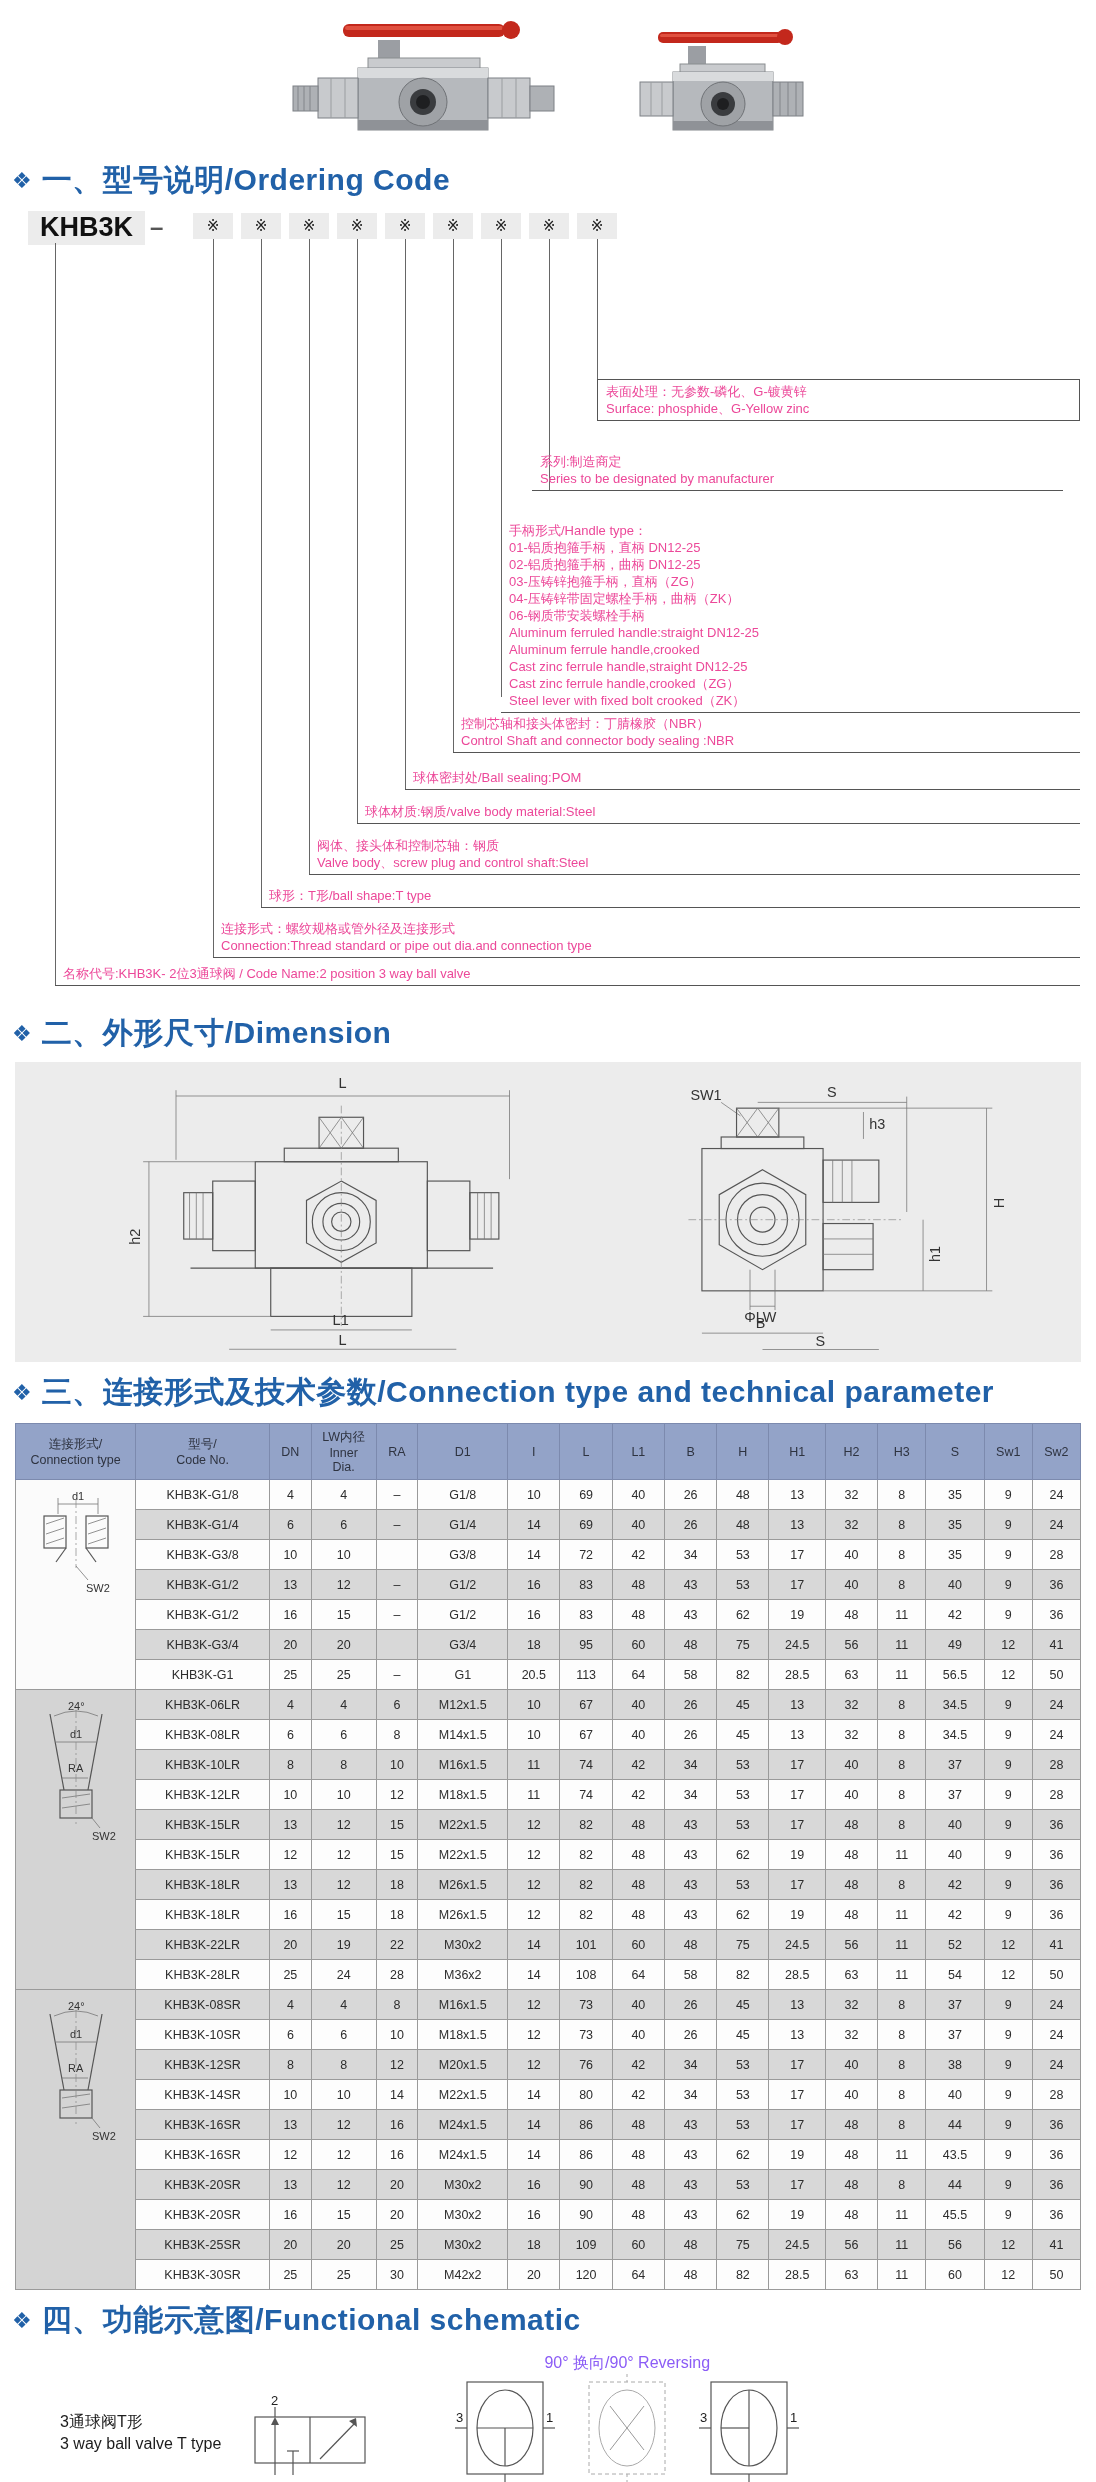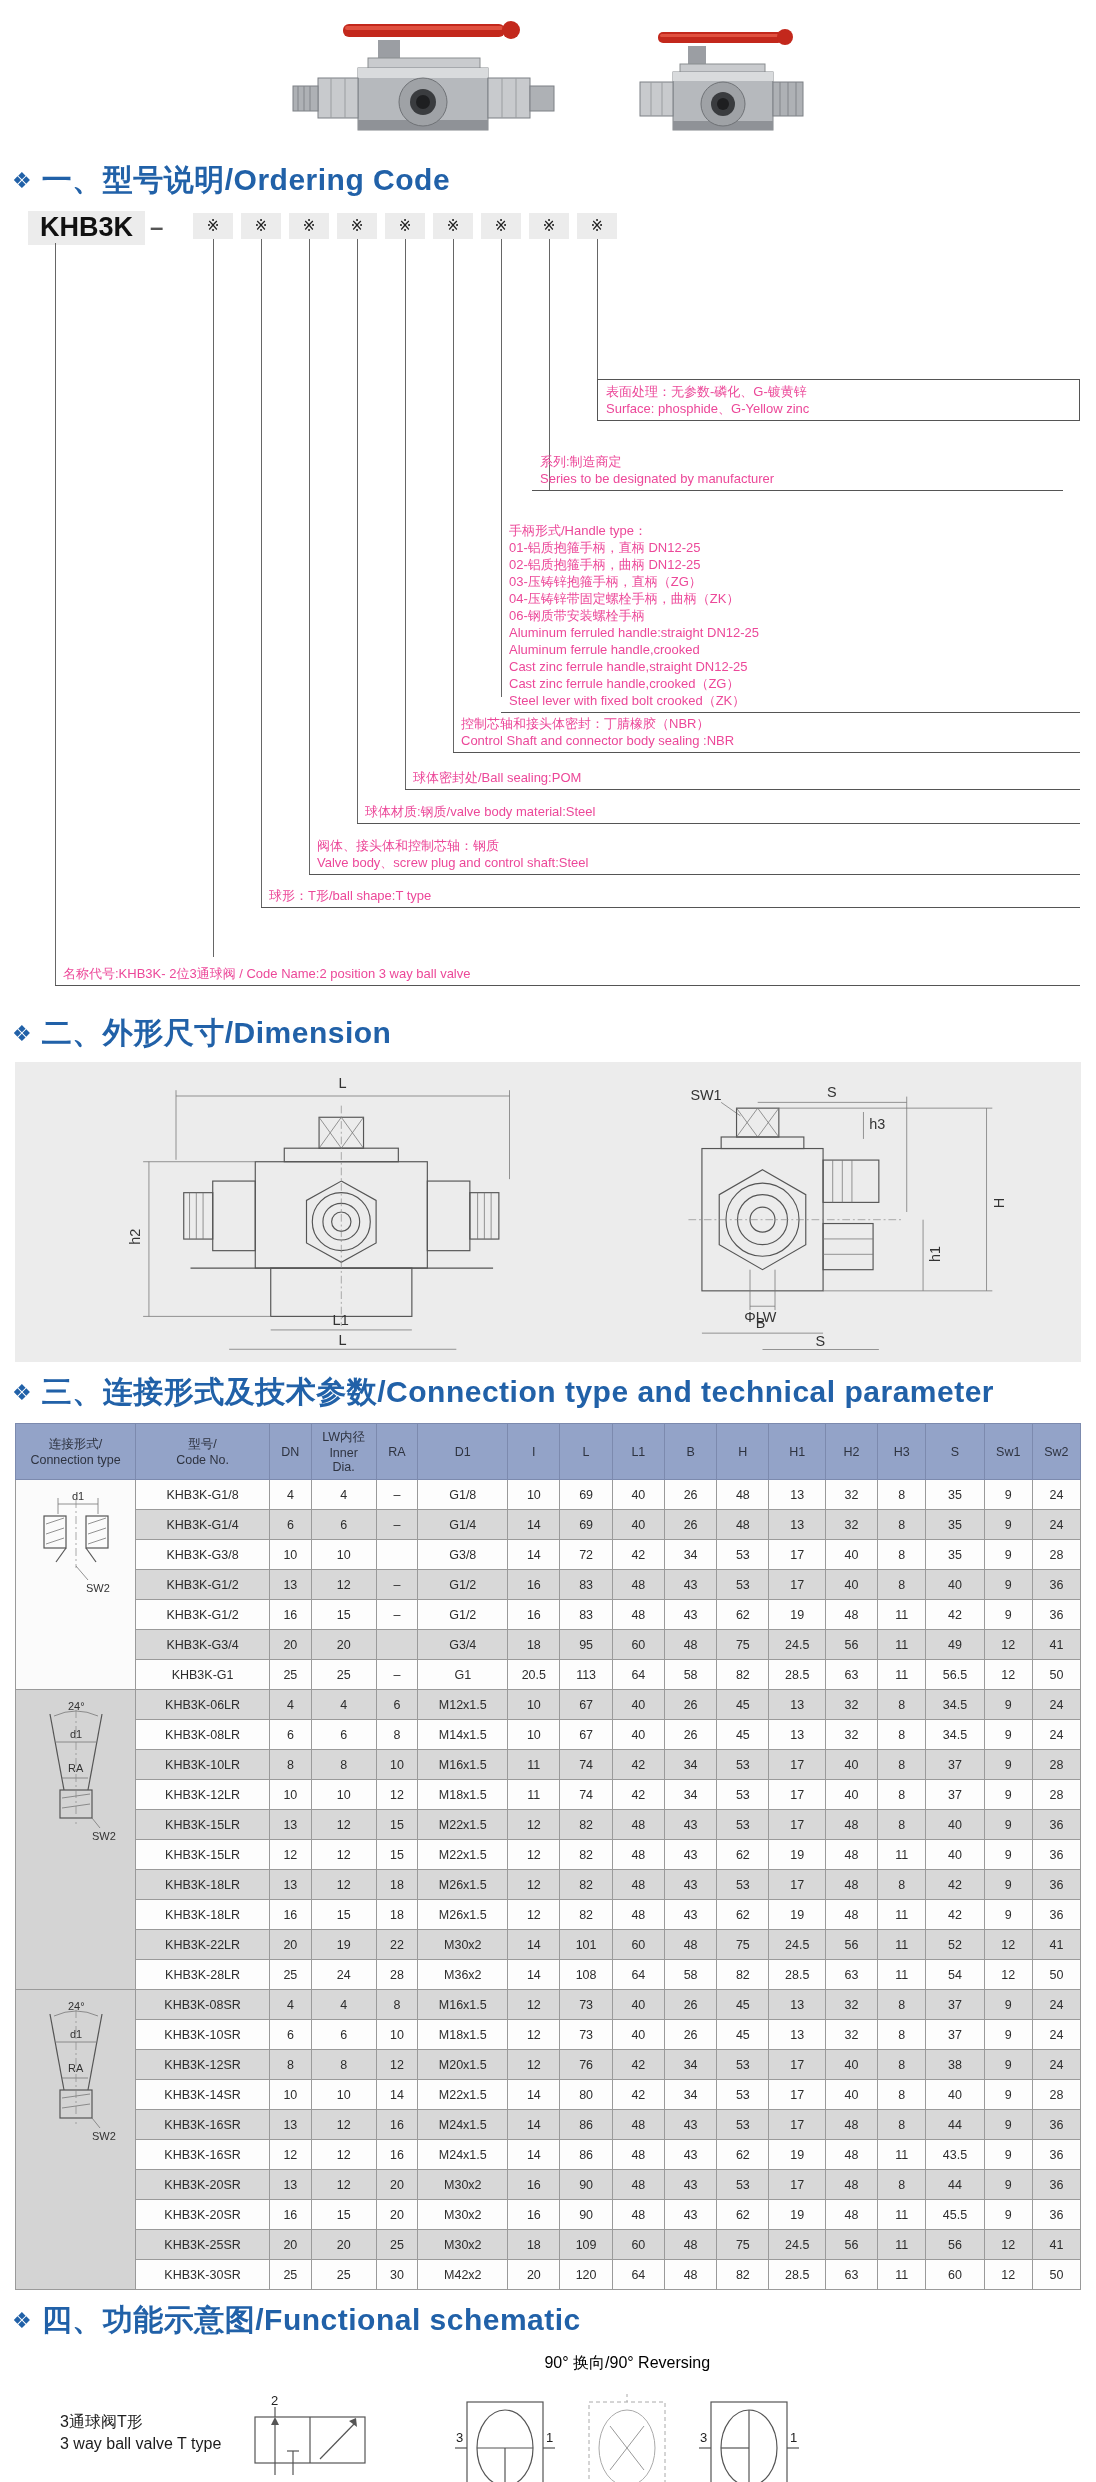--- a/index.html
+++ b/index.html
@@ -42,21 +42,21 @@
   td.group-G  { background:#fbfbfb !important; }
   td.group-LR { background:#d4d4d4 !important; }
   td.group-SR { background:#d4d4d4 !important; }
   .group-letter { font-size:26px; font-weight:bold; color:#111; text-align:left; padding:2px 0 2px 6px; }
   .group-inner svg text { font-size:11px; fill:#333; }
   
   .schem-row { display:flex; align-items:flex-start; margin:6px 0 0 60px; }
   .schem-caption { white-space:pre-line; font-size:16px; color:#1c1c1c; line-height:22px; margin-top:58px; }
   .schem-symbol { margin:40px 30px 0 14px; }
   .schem-right { margin-left:30px; }
-  .schem-title { text-align:center; font-size:16px; color:#000000; margin-bottom:20px; }
+  .schem-title { text-align:center; font-size:16px; color:#8b5cf6; margin-bottom:0; }
   .schem-diagrams { display:flex; gap:22px; }
   .schem svg text, .schem-diagrams svg text, .schem-symbol svg text { font-family:"Liberation Sans","DejaVu Sans",sans-serif; }
 </style>
 </head>
 <body>
 
 <div class="photo-row">
   <svg width="300" height="140" viewBox="0 0 300 140">
     <rect x="105" y="30" width="22" height="28" fill="#9b9ea3"></rect>
     <rect x="70" y="14" width="162" height="13" rx="6" fill="#c3281c"></rect>
@@ -148,20 +148,22 @@
 Cast zinc ferrule handle,straight DN12-25
 Cast zinc ferrule handle,crooked（ZG）
 Steel lever with fixed bolt crooked（ZK）</div>
   <div class="annot" style="left:453px;top:502px;width:627px">控制芯轴和接头体密封：丁腈橡胶（NBR）
 Control Shaft and connector body sealing :NBR</div>
   <div class="annot" style="left:405px;top:556px;width:675px">球体密封处/Ball sealing:POM</div>
   <div class="annot" style="left:357px;top:590px;width:723px">球体材质:钢质/valve body material:Steel</div>
   <div class="annot" style="left:309px;top:624px;width:771px">阀体、接头体和控制芯轴：钢质
 Valve body、screw plug and control shaft:Steel</div>
   <div class="annot" style="left:261px;top:674px;width:819px">球形：T形/ball shape:T type</div>
+  <div class="annot" style="left:213px;top:707px;width:867px">连接形式：螺纹规格或管外径及连接形式
+Connection:Thread standard or pipe out dia.and connection type</div>
   <div class="annot" style="left:55px;top:752px;width:1025px">名称代号:KHB3K- 2位3通球阀 / Code Name:2 position 3 way ball valve</div>
 </div>
 
 <div class="sec-header">
   <span class="sec-marker">❖</span>
   <span class="sec-title">二、外形尺寸/Dimension</span>
 </div>
 
 <div class="dim-panel">
 

